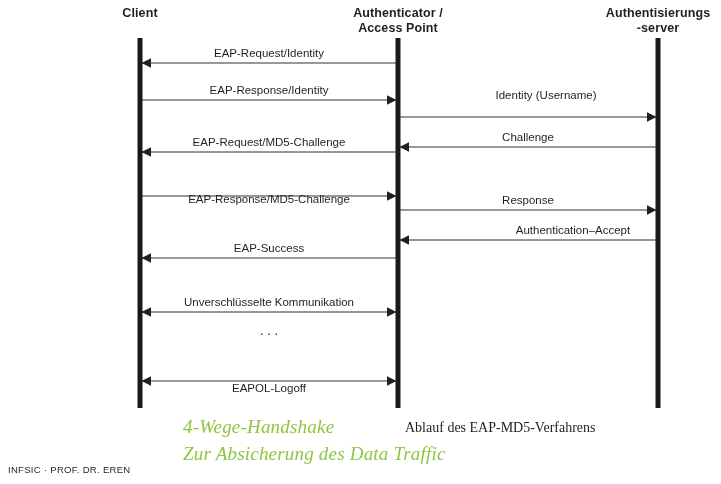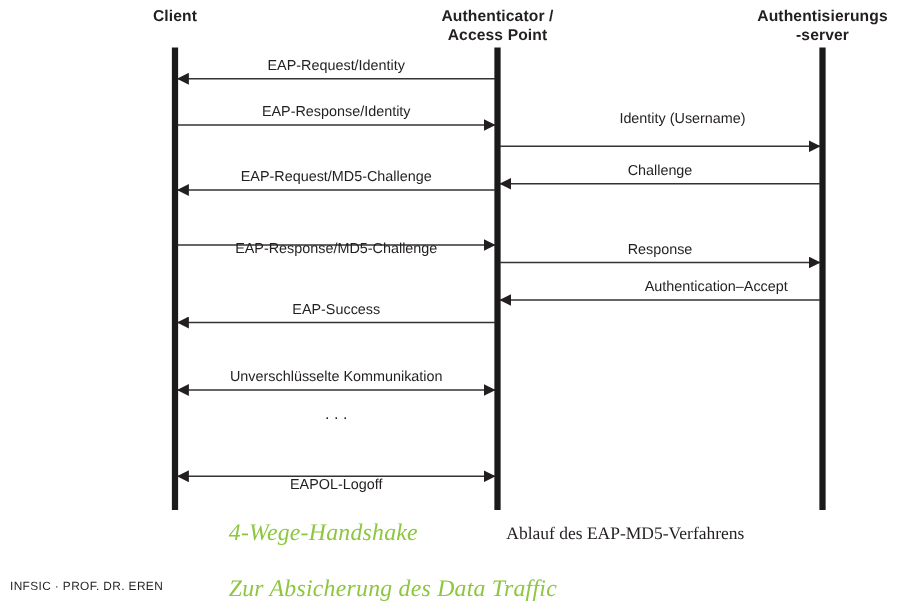--- a/index.html
+++ b/index.html
@@ -135,18 +135,18 @@
       <div class="msg-label" style="left: 269px; top: 254px;">EAP-Success</div>
       <div class="msg-label" style="left: 269px; top: 308px;">Unverschlüsselte Kommunikation</div>
       <div class="msg-label" style="left: 269px; top: 377px; margin-top: 17px;">EAPOL-Logoff</div>
     </div>
 
   <div class="dots" style="left:269px; top:322px;">.
 .
 .</div>
 
   <div class="caption-green" style="left:183px; top:416px;">4-Wege-Handshake</div>
-  <div class="caption-green" style="left:183px; top:443px;margin-top:18px;">Zur Absicherung des Data Traffic</div>
+  <div class="caption-green" style="left:183px; top:443px;">Zur Absicherung des Data Traffic</div>
   <div class="caption-black" style="left:389px; top:420px;">Ablauf des EAP-MD5-Verfahrens</div>
 
   <div class="footer-text" style="left:8px; top:464px;">INFSIC · PROF. DR. EREN</div>
 
 </div>
 
 </body></html>

